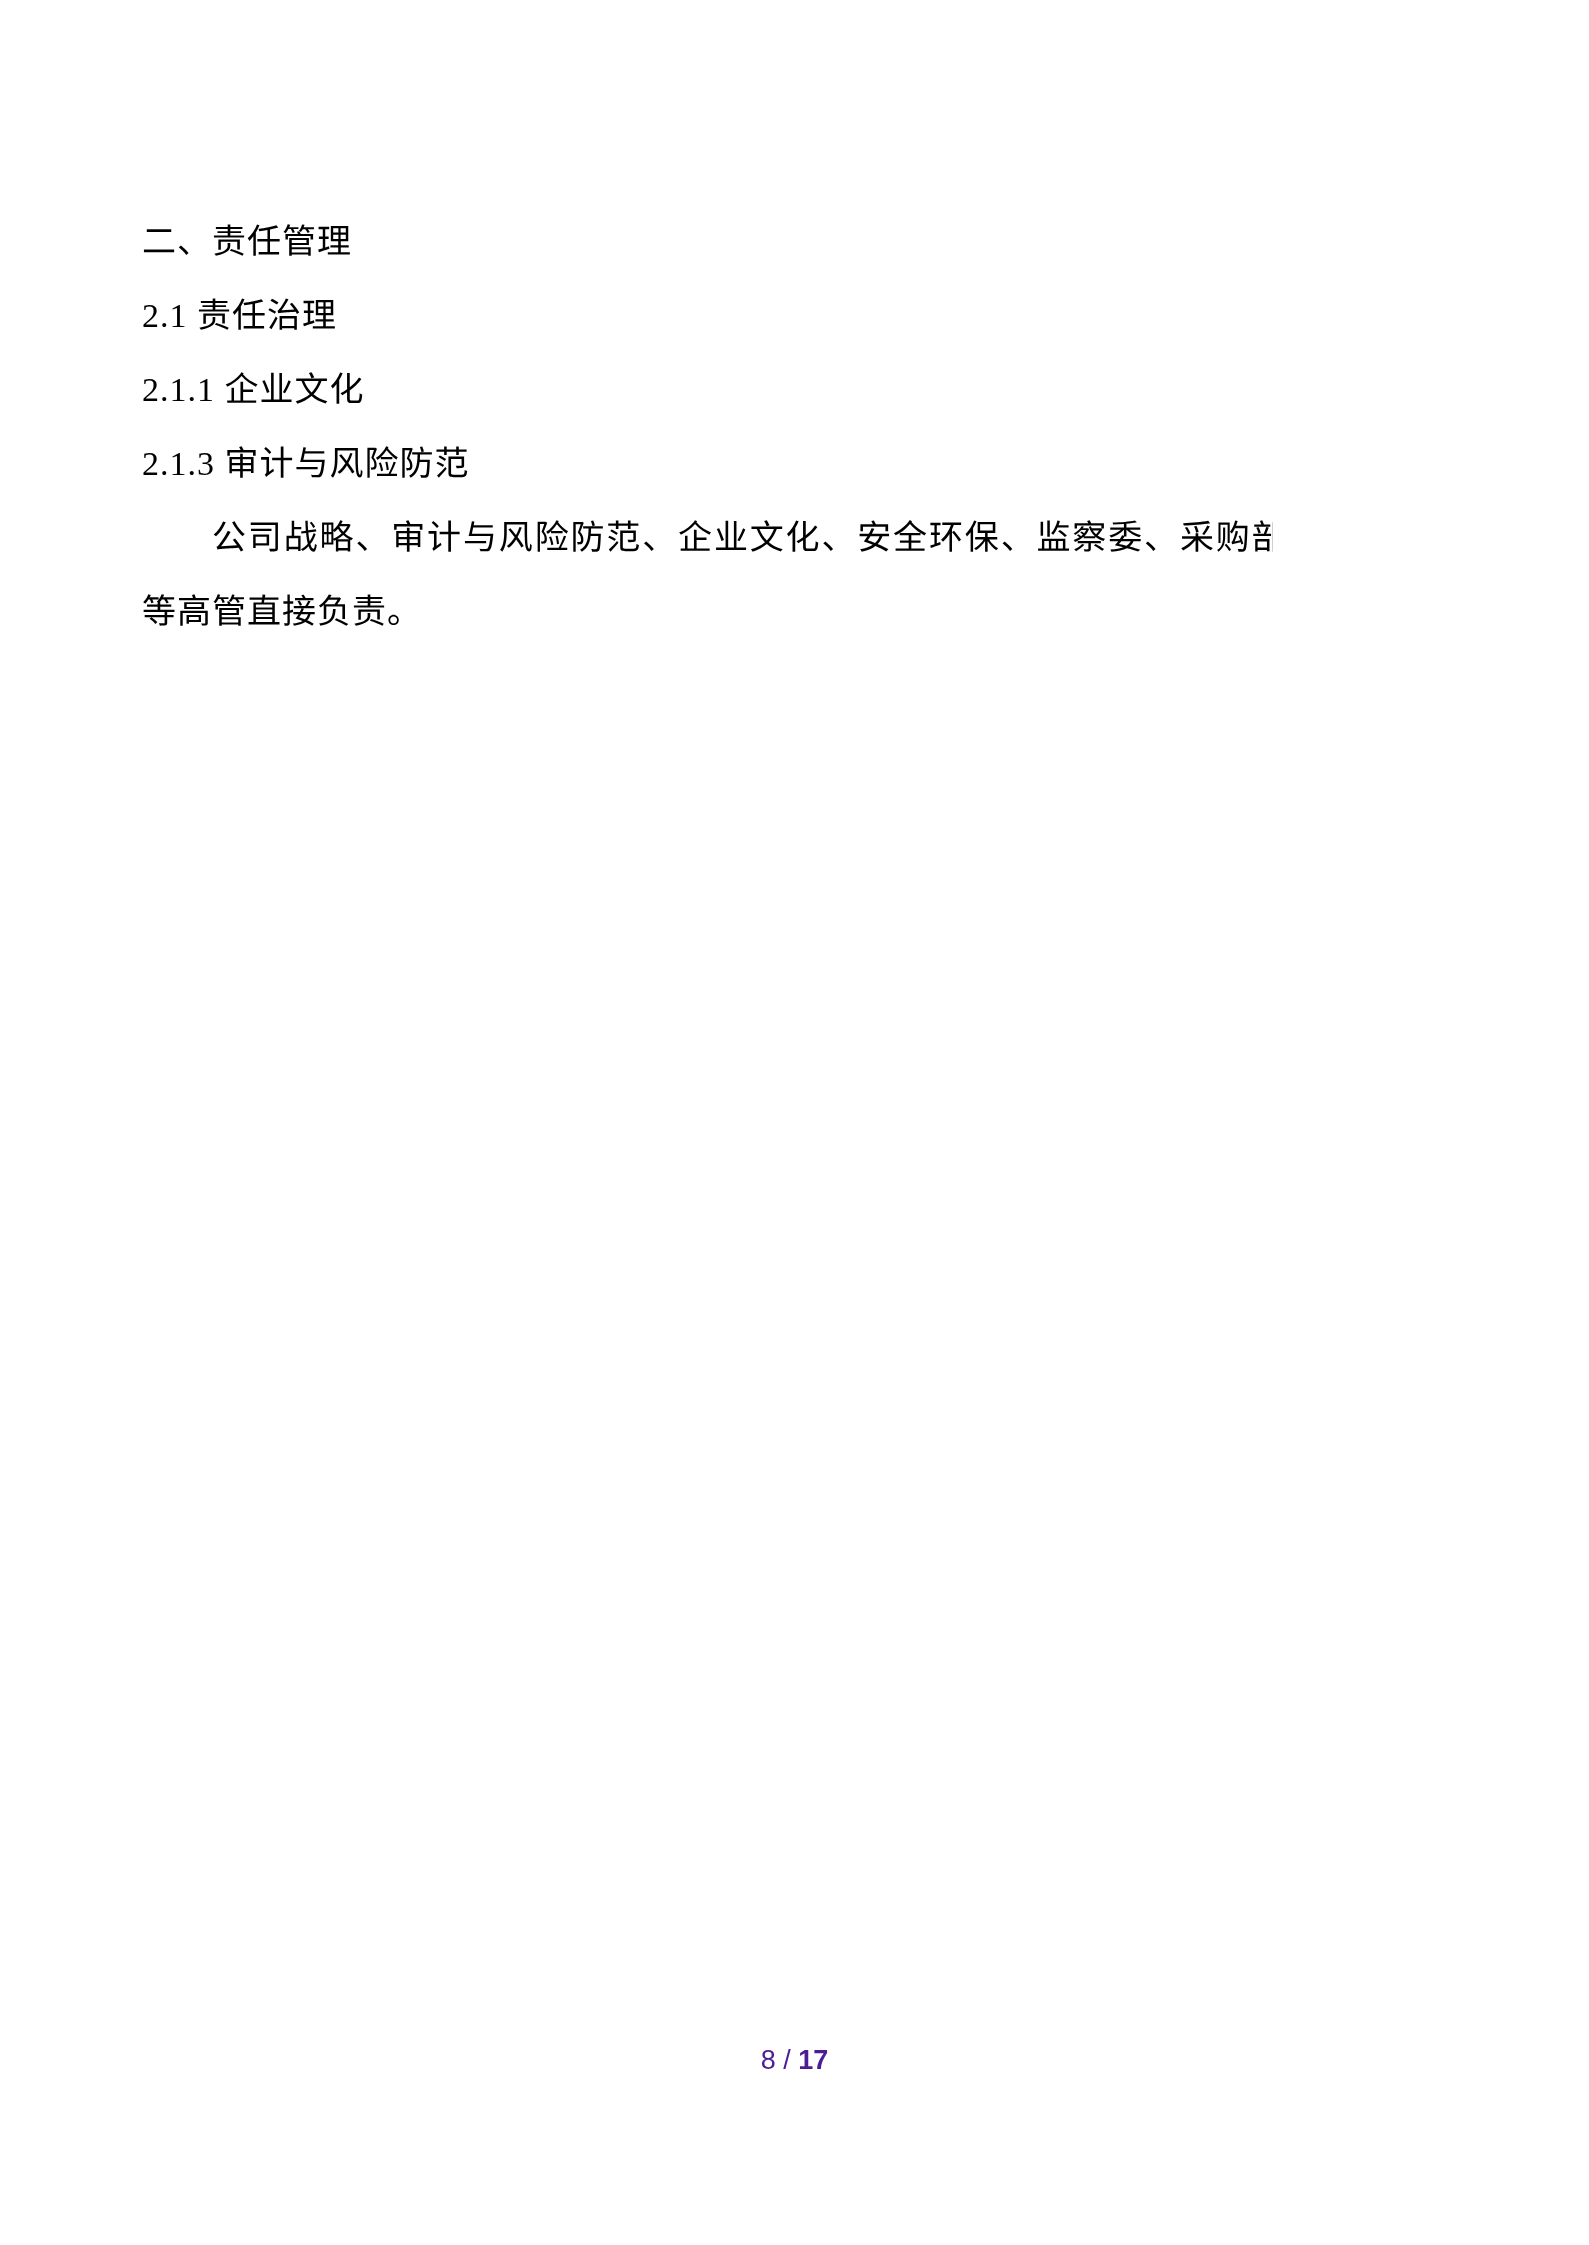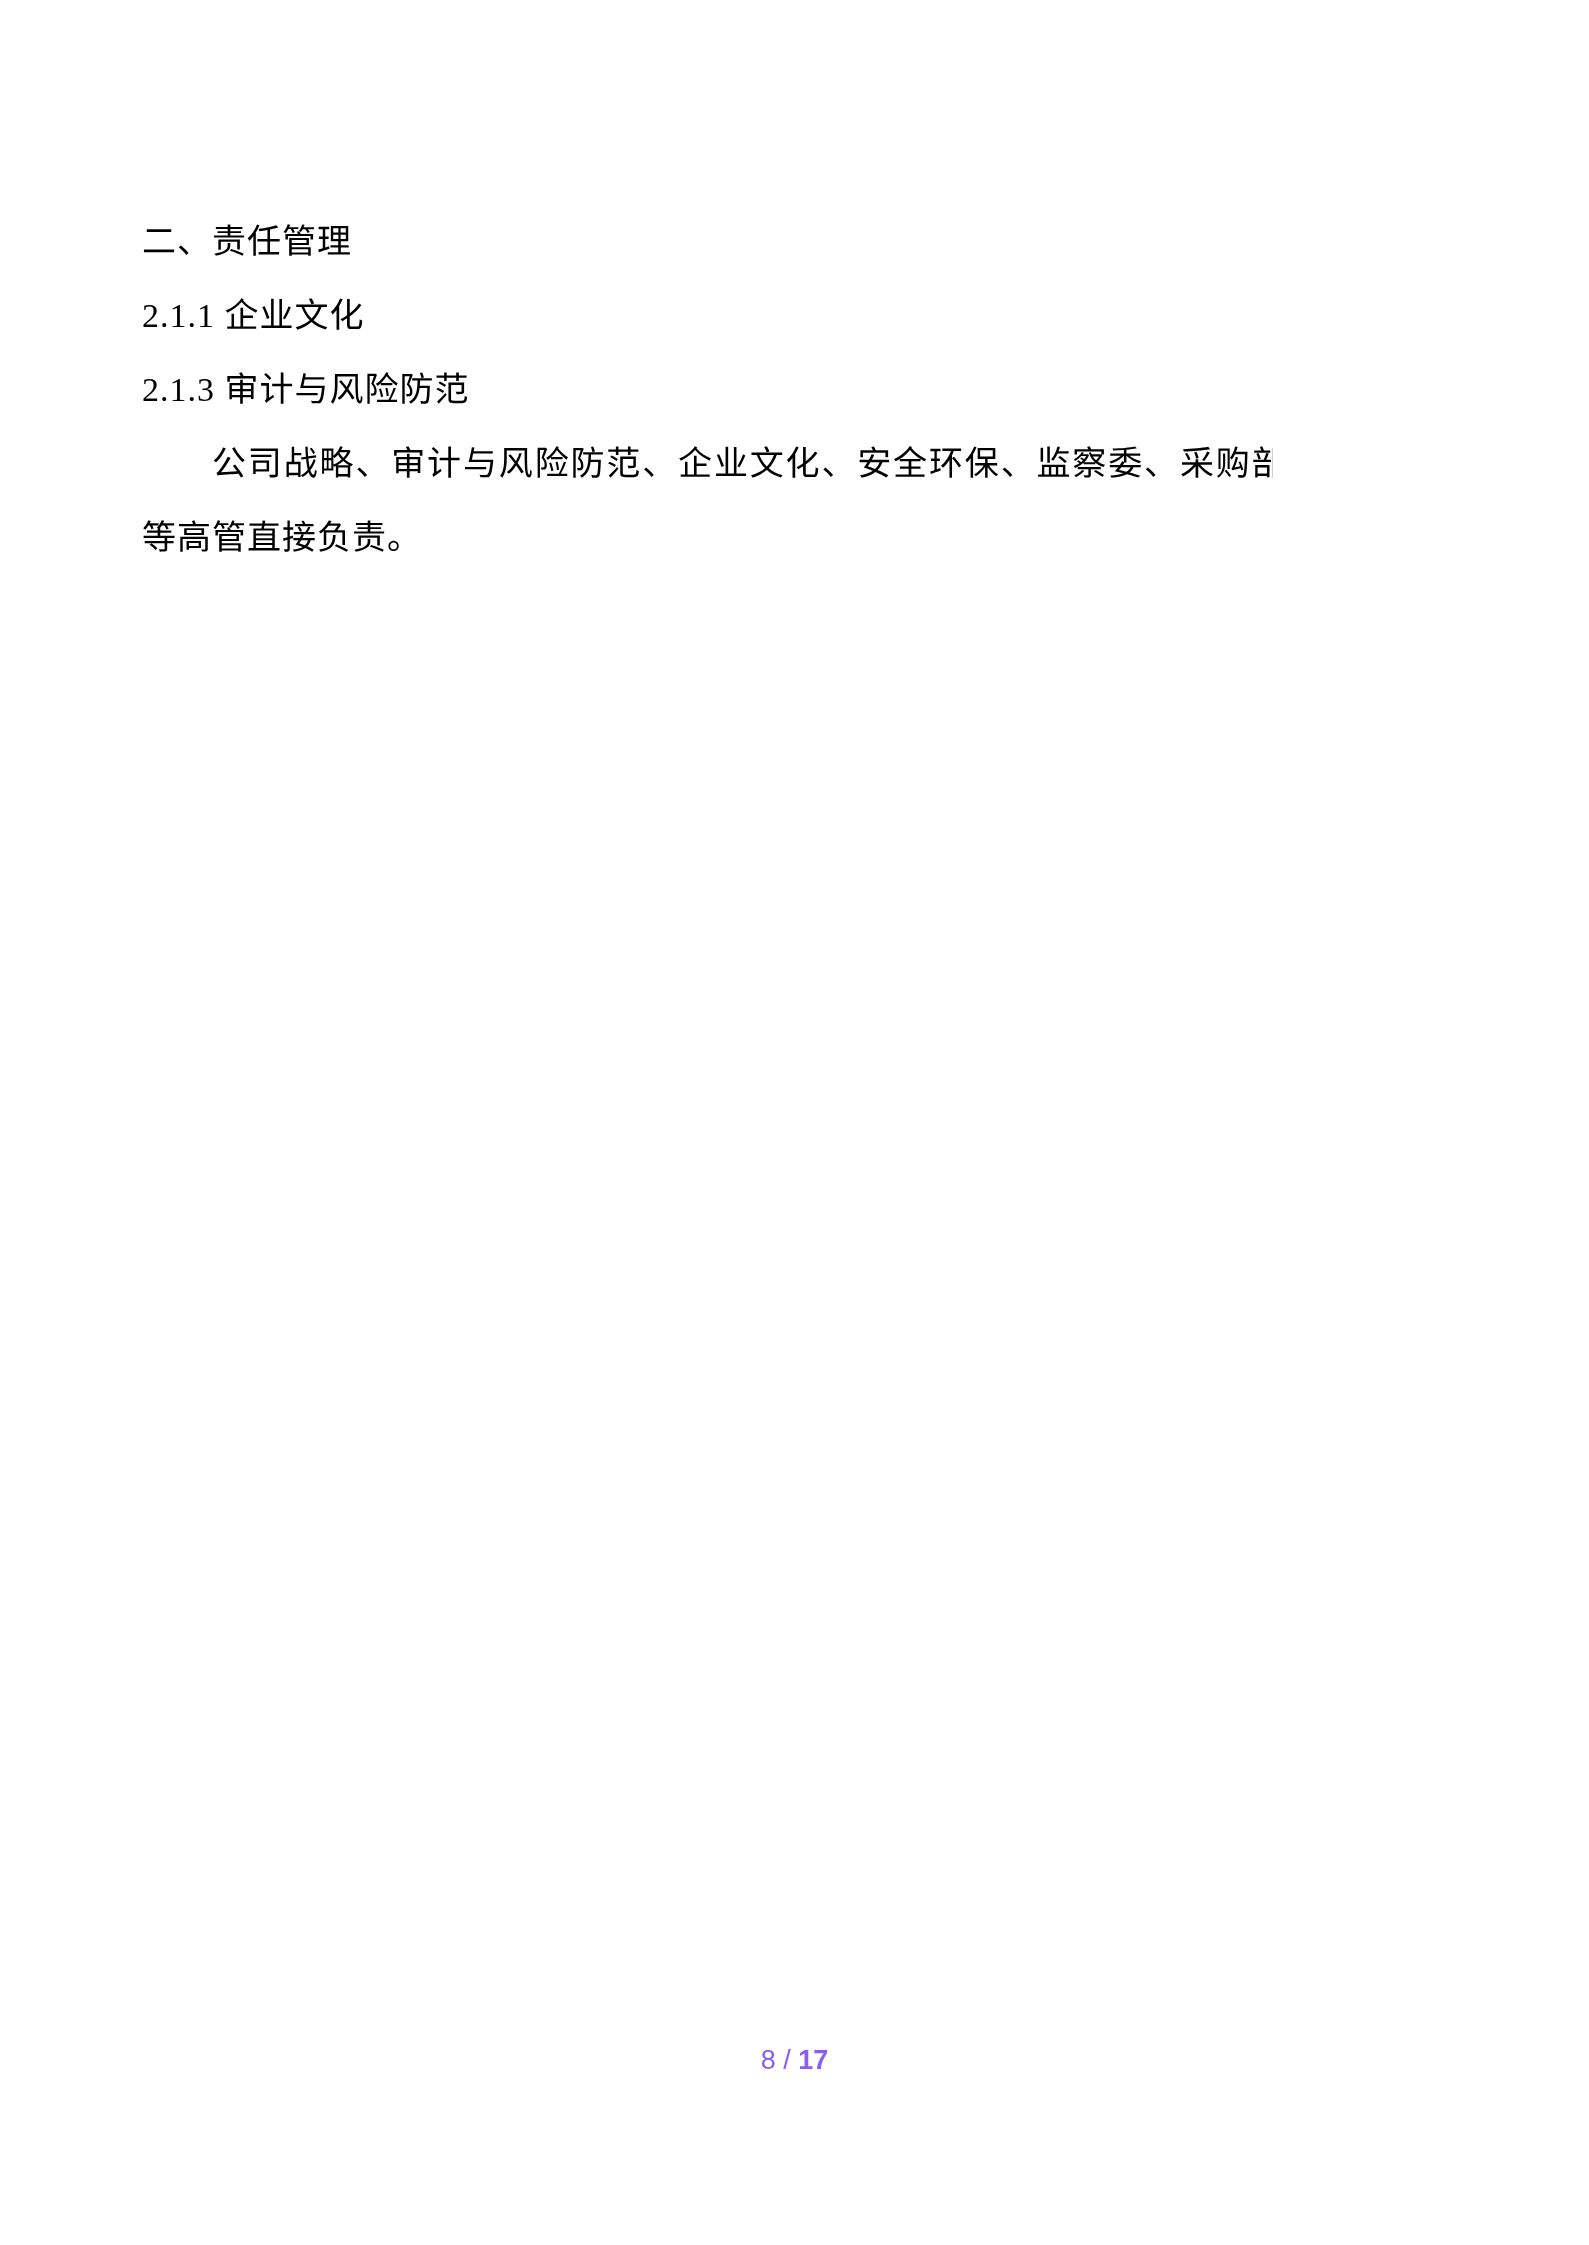--- a/index.html
+++ b/index.html
@@ -40,32 +40,33 @@
   }
   .footer {
     position: absolute;
     top: 2042px;
     left: 0;
     width: 1589px;
     text-align: center;
     font-family: "Liberation Sans", "DejaVu Sans", sans-serif;
     font-size: 27px;
     line-height: 36px;
-    color: #8b5cf6;
+    color: #4c1d95;
   }
   .footer .total {
     font-weight: 700;
   }
 </style>
 </head>
 <body>
 
 <div class="page">
   <div class="content">
     <div class="block heading">二、责任管理</div>
+    <div class="block heading">2.1 责任治理</div>
     <div class="block heading">2.1.1 企业文化</div>
     <div class="block heading">2.1.3 审计与风险防范</div>
     <div class="block paragraph">公司战略、审计与风险防范、企业文化、安全环保、监察委、采购部由总经理等高管直接负责。</div>
   </div>
 
   <div class="footer">
     <span class="current">8</span>
     <span class="sep">/</span>
     <span class="total">17</span>
   </div>

